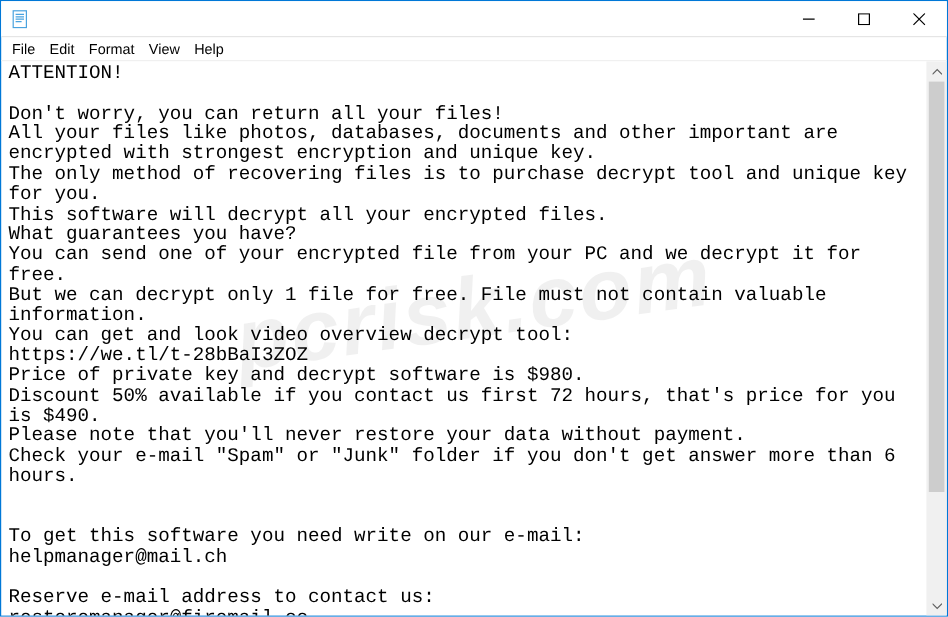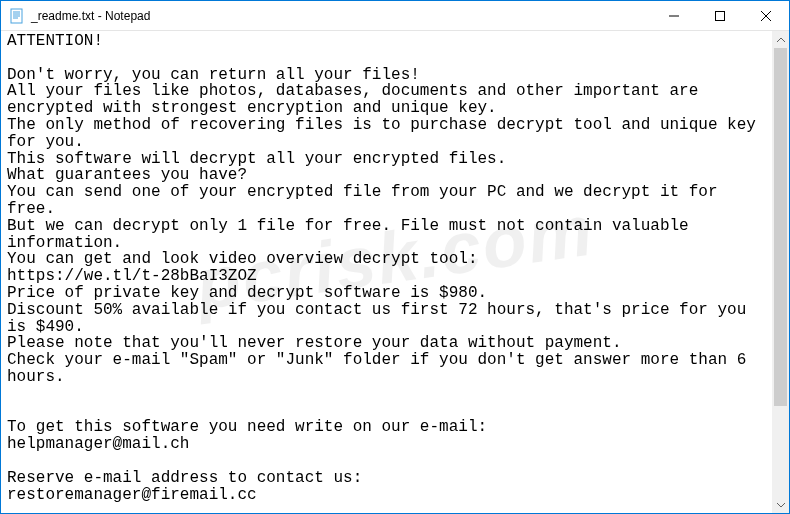--- a/index.html
+++ b/index.html
@@ -109,40 +109,46 @@
   <div class="titlebar">
     <span class="titlebar-icon">
       <svg width="16" height="16" viewBox="0 0 16 16">
         <rect x="2" y="1" width="11" height="14" fill="#fff" stroke="#4aa3df" stroke-width="1"></rect>
         <line x1="4" y1="4" x2="11" y2="4" stroke="#4aa3df" stroke-width="1"></line>
         <line x1="4" y1="6" x2="11" y2="6" stroke="#4aa3df" stroke-width="1"></line>
         <line x1="4" y1="8" x2="11" y2="8" stroke="#4aa3df" stroke-width="1"></line>
         <line x1="4" y1="10" x2="9" y2="10" stroke="#4aa3df" stroke-width="1"></line>
       </svg>
     </span>
-    <span class="titlebar-title">_readme.txt - Notepad</span>
     <span class="titlebar-spacer"></span>
     <div class="winbtn">
       <svg width="10" height="10">
           <line x1="0" y1="5" x2="10" y2="5" stroke="#000" stroke-width="1"></line>
         </svg>
     </div>
     <div class="winbtn">
       <svg width="10" height="10">
           <rect x="0.5" y="0.5" width="9" height="9" fill="none" stroke="#000" stroke-width="1"></rect>
         </svg>
     </div>
     <div class="winbtn close">
       <svg width="10" height="10">
         <line x1="0" y1="0" x2="10" y2="10" stroke="#000" stroke-width="1"></line>
         <line x1="10" y1="0" x2="0" y2="10" stroke="#000" stroke-width="1"></line>
       </svg>
     </div>
   </div>
 
+  <div class="menubar">
+    <span class="menuitem">File</span>
+    <span class="menuitem">Edit</span>
+    <span class="menuitem">Format</span>
+    <span class="menuitem">View</span>
+    <span class="menuitem">Help</span>
+  </div>
 
   <div class="content-wrap">
     <div class="content">ATTENTION!
 
 Don't worry, you can return all your files!
 All your files like photos, databases, documents and other important are encrypted with strongest encryption and unique key.
 The only method of recovering files is to purchase decrypt tool and unique key for you.
 This software will decrypt all your encrypted files.
 What guarantees you have?
 You can send one of your encrypted file from your PC and we decrypt it for free.

